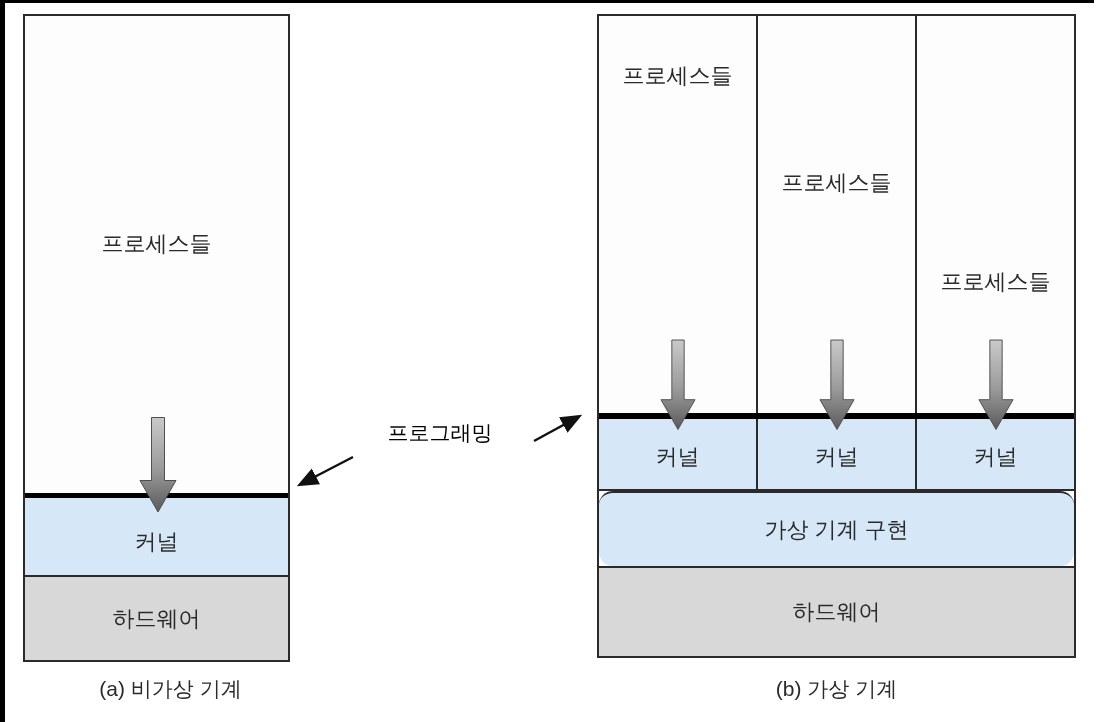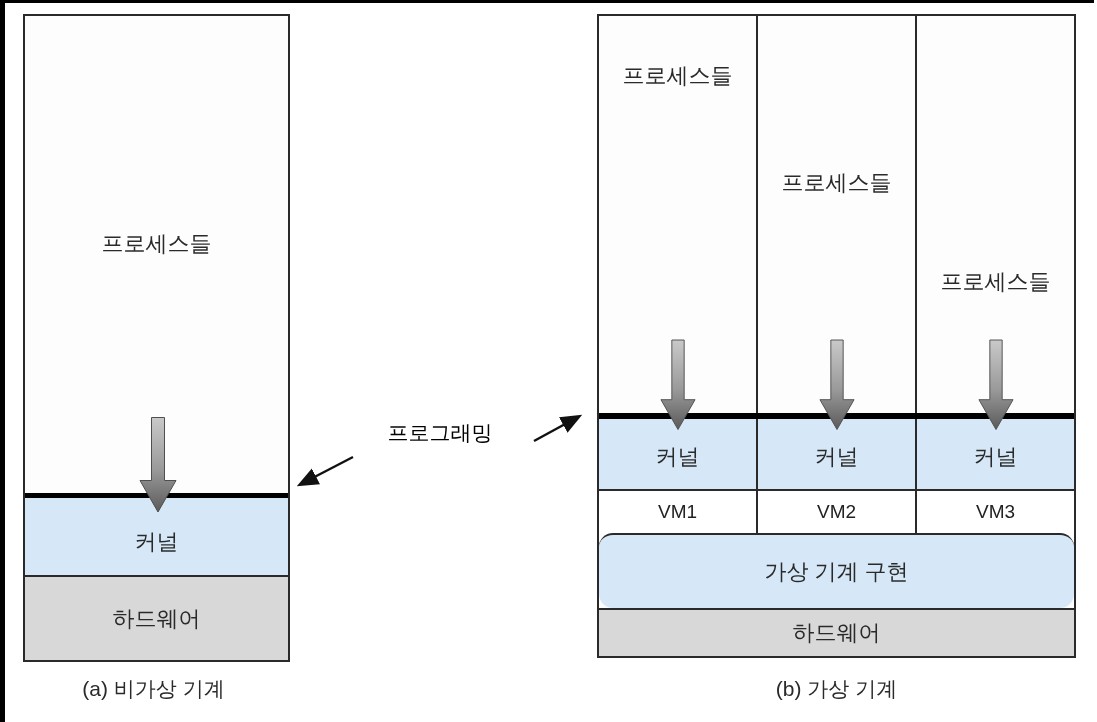--- a/index.html
+++ b/index.html
@@ -106,21 +106,21 @@
   }
   .arrow-b { position: absolute; top: 321px; width: 36px; height: 96px; }
   
   .vm-col .arrow-b { left: 50%; margin-left: -18px; }
 
   
   .caption {
     position: absolute; top: 675px;
     text-align: center; font-size: 21px; color: #2a2a2a;
   }
-  .caption-a { left: 20px; width: 267px; }
+  .caption-a { left: 37px; width: 267px; }
   .caption-b { left: 597px; width: 479px; }
 </style>
 </head>
 <body>
 
 <svg width="0" height="0" style="position:absolute">
   <defs>
     <linearGradient id="arrowGrad" x1="0" y1="0" x2="0" y2="1">
       <stop offset="0" stop-color="#c9c9c9"></stop>
       <stop offset="0.55" stop-color="#9a9a9a"></stop>
@@ -176,21 +176,16 @@
         <polygon points="12.5,0.5 25.5,0.5 25.5,63.5 37,63.5 19,95 1,63.5 12.5,63.5" fill="url(#arrowGrad)" stroke="#4f4f4f" stroke-width="1"></polygon>
       </svg>
     </div>
   </div>
   <div class="pi-line-b"></div>
   <div class="row-kernels">
     <div class="kernel-cell" style="background-color: rgb(214, 232, 247);">커널</div>
     <div class="kernel-cell" style="background-color: rgb(214, 232, 247);">커널</div>
     <div class="kernel-cell" style="background-color: rgb(214, 232, 247);">커널</div>
   </div>
-  <div class="row-vms">
-    <div class="vm-cell">VM1</div>
-    <div class="vm-cell">VM2</div>
-    <div class="vm-cell">VM3</div>
-  </div>
   <div class="vmm-band" style="background-color: rgb(214, 232, 247);">가상 기계 구현</div>
   <div class="hardware-band" style="background-color: rgb(216, 216, 216);">하드웨어</div>
 </div>
 <div class="caption caption-b">(b) 가상 기계</div>
 
 </body></html>

